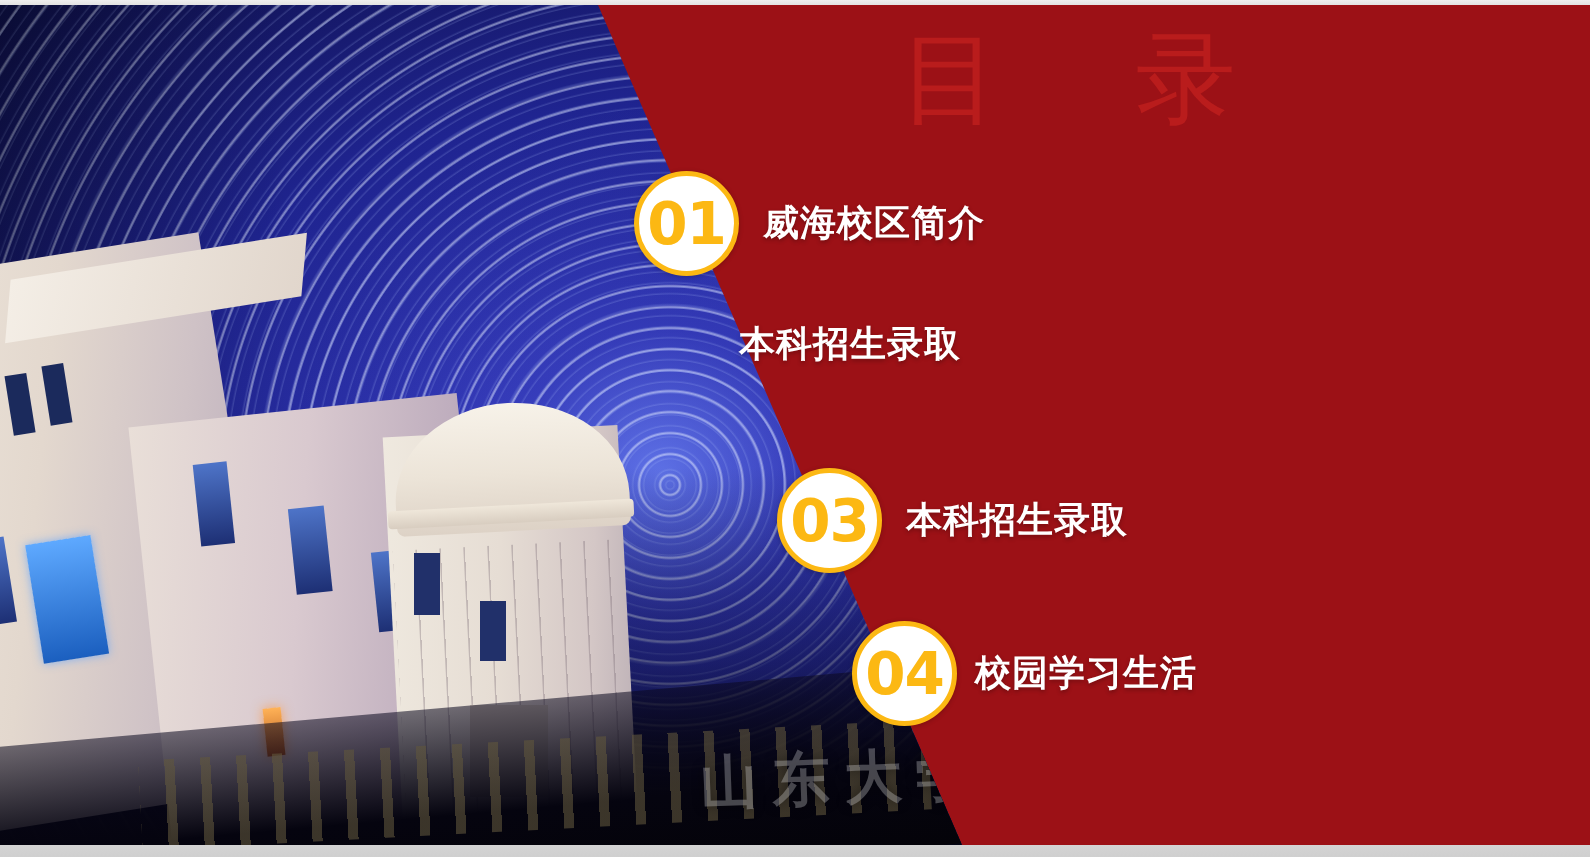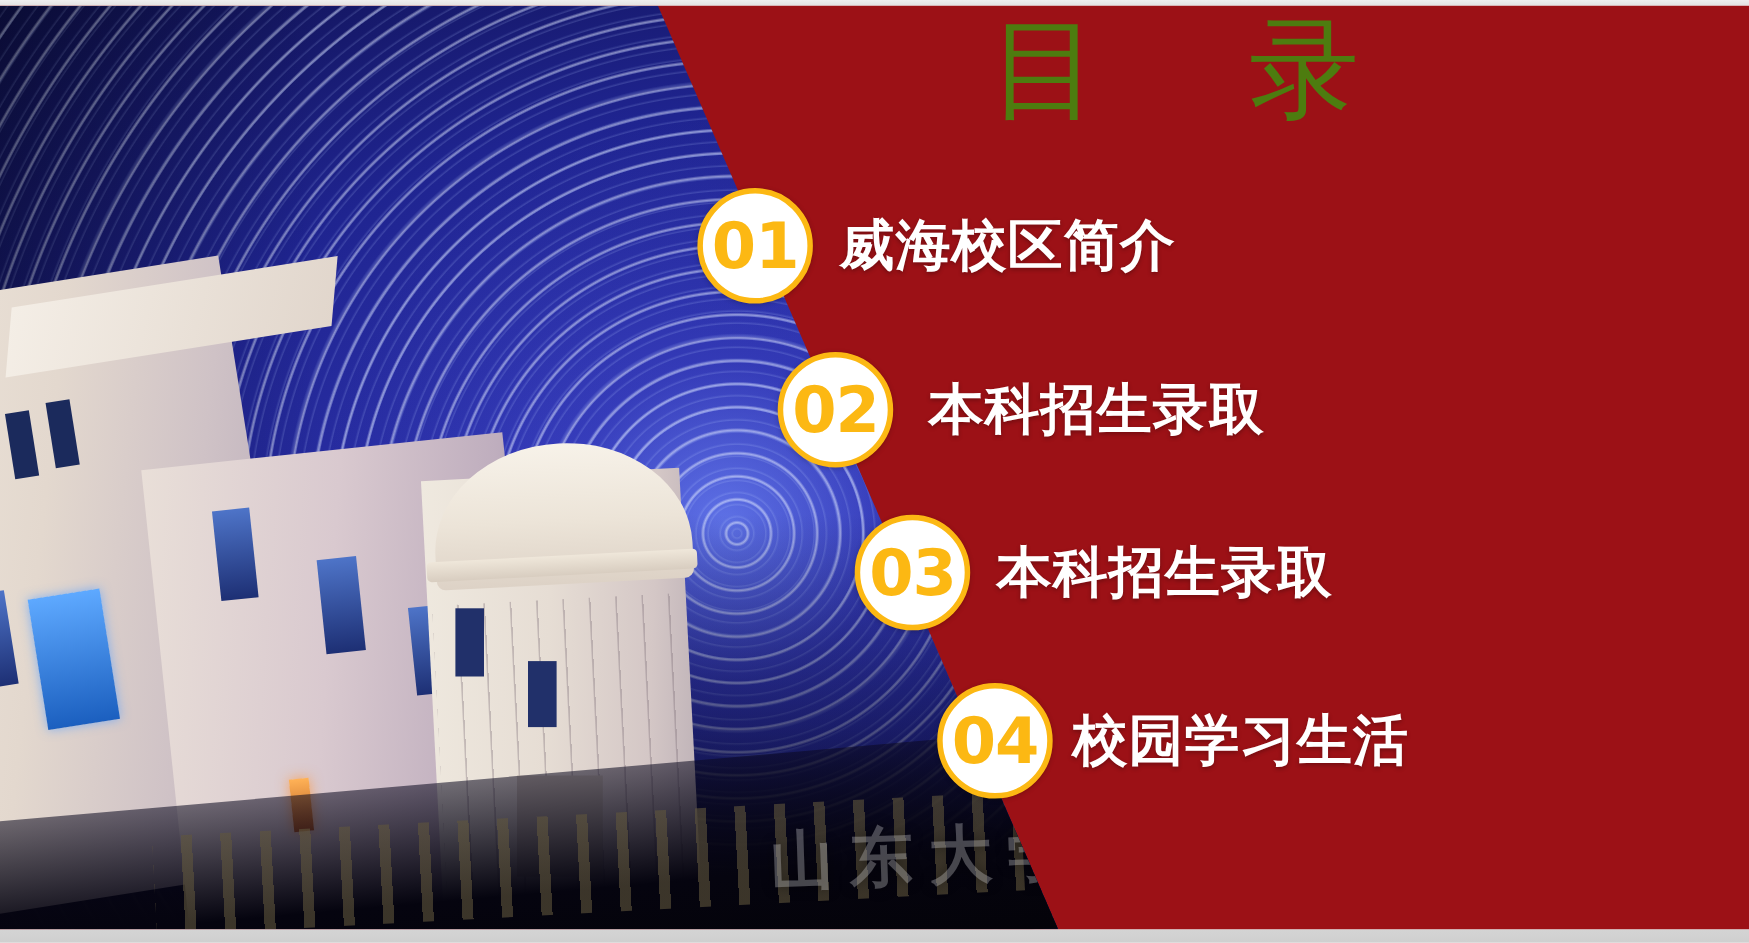--- a/index.html
+++ b/index.html
@@ -176,26 +176,26 @@
     font-family: "DejaVu Sans", "Liberation Sans", sans-serif;
     text-shadow: 0 0 12px rgba(0,0,0,.45);
     white-space: nowrap;
     transform: rotate(-2deg);
     z-index: 6;
   }
 
   
   .title {
     position: absolute;
-    left: 900px; top: 8px;
+    left: 900px; top: 24px;
     z-index: 20;
     font-family: "DejaVu Serif", "Liberation Serif", serif;
     font-size: 100px;
     line-height: 1.1;
-    color: #4d7c0f;
+    color: #b91c1c;
     letter-spacing: 52px;
     white-space: nowrap;
   }
 
   
   .agenda { position: absolute; left: 0; top: 0; width: 1590px; height: 857px; z-index: 25; }
   .agenda-item { position: absolute; display: flex; align-items: center; }
   .circle {
     width: 105px; height: 105px;
     border-radius: 50%;
@@ -210,21 +210,21 @@
   }
   .circle-num {
     font-size: 58px;
     font-weight: 700;
     color: #fcb813;
     font-family: "DejaVu Sans", "Liberation Sans", sans-serif;
     letter-spacing: -1px;
   }
   .item-label {
     margin-left: 24px;
-    font-size: 50px;
+    font-size: 36px;
     font-weight: 700;
     color: #ffffff;
     white-space: nowrap;
     font-family: "DejaVu Sans", "Liberation Sans", sans-serif;
     letter-spacing: 1px;
     text-shadow: 0 2px 4px rgba(0,0,0,.28);
   }
 
   .item-0 { left: 634px; top: 171px; }
   .item-1 { left: 707px; top: 320px; }
@@ -285,23 +285,20 @@
   <div class="agenda">
 
     <div class="agenda-item item-0">
       <div class="circle">
         <span class="circle-num">01</span>
       </div>
       <span class="item-label">威海校区简介</span>
     </div>
 
     <div class="agenda-item item-1">
-      <div class="circle">
-        <span class="circle-num">02</span>
-      </div>
       <span class="item-label">本科招生录取</span>
     </div>
 
     <div class="agenda-item item-2">
       <div class="circle">
         <span class="circle-num">03</span>
       </div>
       <span class="item-label">本科招生录取</span>
     </div>
 

